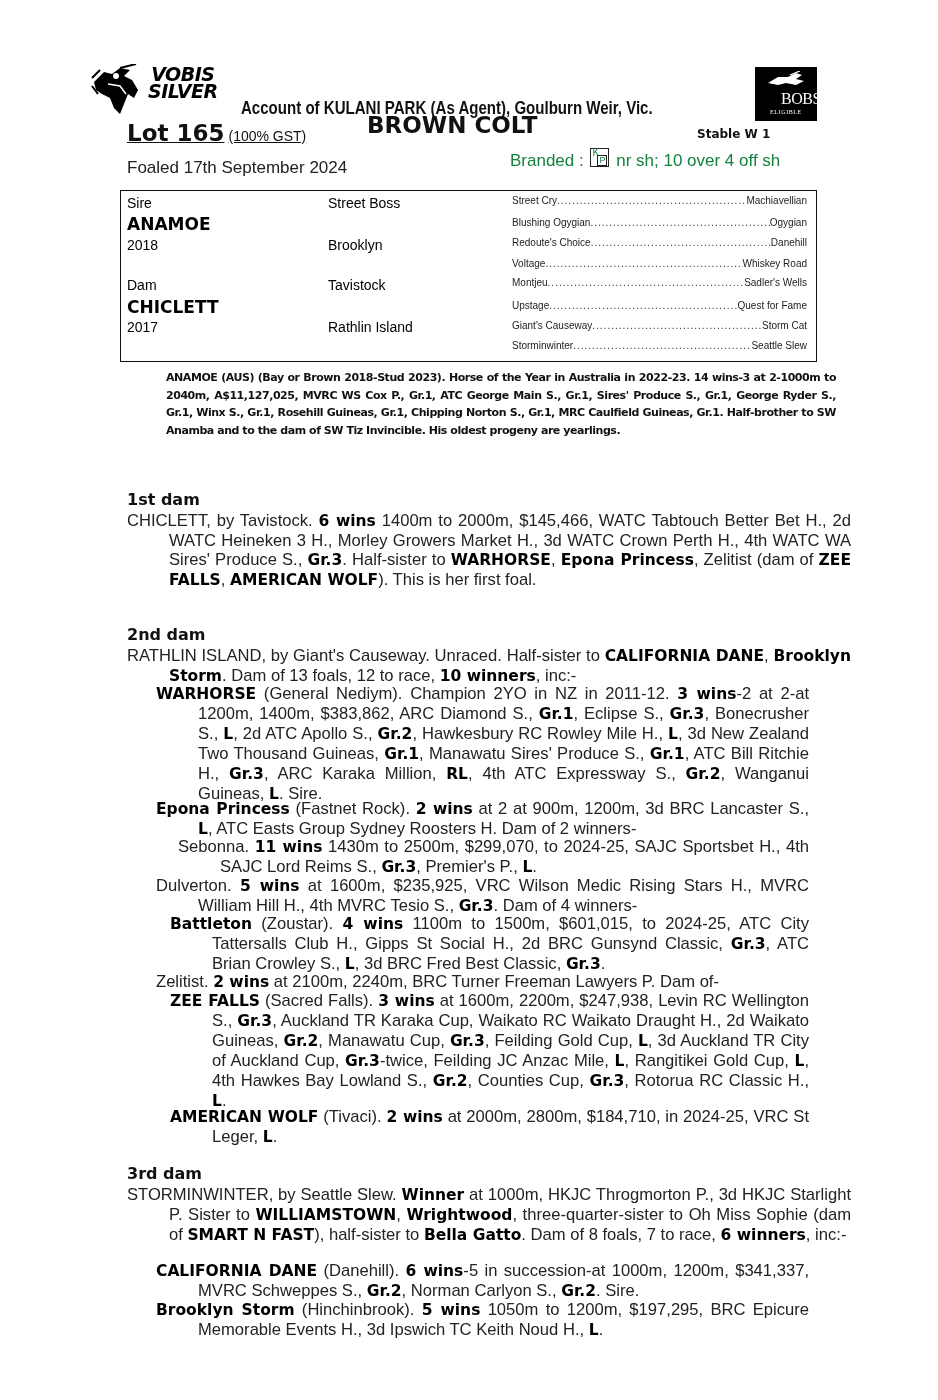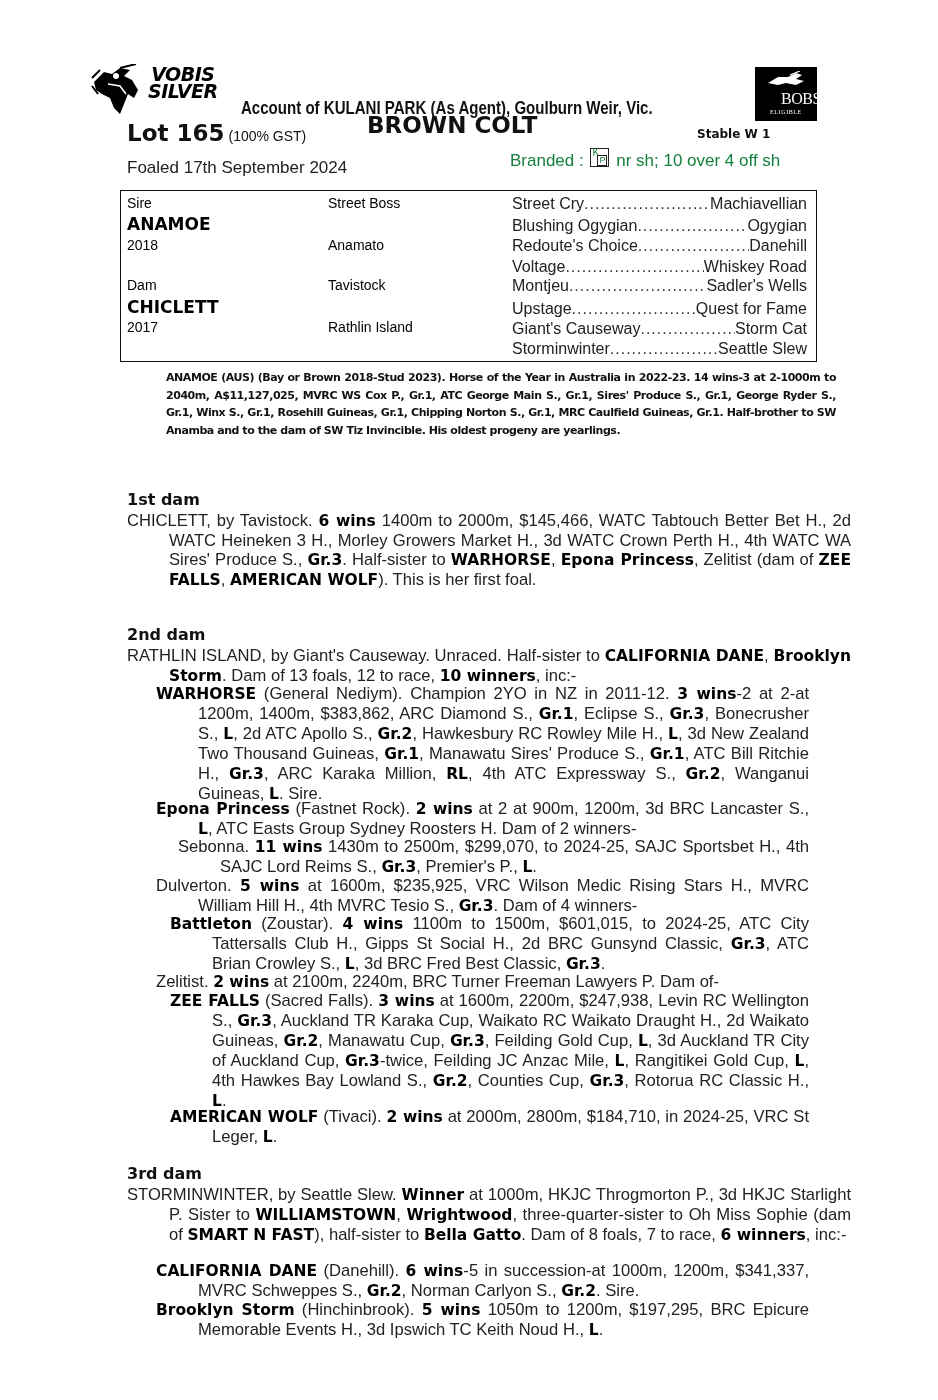--- a/index.html
+++ b/index.html
@@ -5,35 +5,35 @@
   html, body { margin: 0; padding: 0; background: #ffffff; }
   body { width: 938px; height: 1400px; position: relative; overflow: hidden; color: #111; font-family: "Liberation Sans", sans-serif; }
   .abs { position: absolute; }
   
   .vobis-logo { left: 90px; top: 64px; width: 140px; height: 52px; text-align: center; }
   .vobis-text { position: absolute; left: 58px; top: 2px; font-family: "DejaVu Sans", sans-serif; font-weight: 900; font-style: italic; font-size: 19px; line-height: 17px; letter-spacing: -0.5px; color: #000; }
   .account { left: 241px; top: 98px; font-family: "Liberation Sans", sans-serif; font-weight: bold; font-size: 17.5px; transform: scaleX(0.86); transform-origin: left top; white-space: nowrap; }
   .bobs { left: 755px; top: 67px; width: 62px; height: 54px; background: #000; color: #fff; text-align: center; }
   .bobs .bobs-word { position: absolute; left: 0; right: 0; top: 24px; font-family: "Liberation Serif", serif; font-size: 16px; letter-spacing: -0.5px; line-height: 16px; margin-left: 26px; }
   .bobs .bobs-sub { position: absolute; left: 0; right: 0; top: 41px; font-family: "Liberation Serif", serif; font-size: 6px; letter-spacing: 0.6px; line-height: 8px; }
-  .lot-row { left: 127px; top: 120px; white-space: nowrap; }
+  .lot-row { left: 127px; top: 120px; white-space: nowrap; text-decoration: underline; }
   .lot-label { font-family: "DejaVu Sans", sans-serif; font-weight: bold; font-size: 23px; }
   .gst { font-size: 14px; font-family: "Liberation Sans", sans-serif; margin-left: 4px; }
   .colour-sex { left: 367px; top: 112px; font-family: "DejaVu Sans", sans-serif; font-weight: bold; font-size: 23px; white-space: nowrap; }
   .stable { left: 697px; top: 127px; font-family: "DejaVu Sans", sans-serif; font-weight: bold; font-size: 12px; white-space: nowrap; }
   .foaled { left: 127px; top: 158px; font-size: 17px; white-space: nowrap; color: #222; }
   .branded { left: 510px; top: 148px; font-size: 17px; white-space: nowrap; color: #15803d; }
   .brand-mark { display: inline-block; position: relative; width: 17px; height: 17px; border: 1px solid #222; vertical-align: -1px; margin: 0 2px; font-size: 10px; line-height: 10px; }
   .brand-mark .k { position: absolute; left: 1px; top: -1px; }
   .brand-mark .p { position: absolute; right: 1px; bottom: 0px; border: 1px solid #222; padding: 0 1px; font-size: 9px; line-height: 9px; }
   
   .pedigree { left: 120px; top: 190px; width: 695px; height: 170px; border: 1.5px solid #111; }
   .ped-cell { position: absolute; white-space: nowrap; font-size: 14px; color: #000000; }
   .ped-bold { font-family: "DejaVu Sans", sans-serif; font-weight: bold; font-size: 17px; color: #000; }
-  .gg { position: absolute; left: 391px; width: 295px; font-size: 16px; color: #222; display: flex; white-space: nowrap; overflow: hidden; }
+  .gg { position: absolute; left: 391px; width: 295px; font-size: 10px; color: #222; display: flex; white-space: nowrap; overflow: hidden; }
   .gg .dots { flex: 1; overflow: hidden; letter-spacing: 1px; color: #333; }
   .gg .dots::after { content: "......................................................................................"; }
   
   .sire-summary { left: 134px; top: 369px; width: 670px; font-family: "DejaVu Sans", sans-serif; font-weight: bold; font-size: 11px; line-height: 17.5px; text-align: justify; letter-spacing: -0.45px; margin-left: 32px; }
   
   .section-heading { position: absolute; left: 127px; font-family: "DejaVu Sans", sans-serif; font-weight: bold; font-size: 16px; }
   .para { position: absolute; left: 127px; width: 682px; font-size: 16.6px; line-height: 19px; text-align: justify; color: #222; }
   .para b { font-family: "DejaVu Sans", sans-serif; font-weight: bold; color: #000; font-size: 15.5px; }
   .hang0 { padding-left: 42px; text-indent: -42px; }
   .entry { position: absolute; width: auto; right: 129px; font-size: 16.6px; line-height: 19px; text-align: justify; color: #222; }
@@ -80,21 +80,21 @@
   <span>Branded :</span>
   <span class="brand-mark"><span class="k">K</span><span class="p">P</span></span>
   <span>nr sh; 10 over 4 off sh</span>
 </div>
 
 <div class="abs pedigree">
   <div class="ped-cell" style="left:6px;top:4px">Sire</div>
   <div class="ped-cell ped-bold" style="left:6px;top:23px">ANAMOE</div>
   <div class="ped-cell" style="left:6px;top:46px">2018</div>
   <div class="ped-cell" style="left:207px;top:4px">Street Boss</div>
-  <div class="ped-cell" style="left:207px;top:46px">Anamato</div>
+  <div class="ped-cell" style="left:207px;top:46px">Brooklyn</div>
 
   <div class="ped-cell" style="left:6px;top:86px">Dam</div>
   <div class="ped-cell ped-bold" style="left:6px;top:106px">CHICLETT</div>
   <div class="ped-cell" style="left:6px;top:128px">2017</div>
   <div class="ped-cell" style="left:207px;top:86px">Tavistock</div>
   <div class="ped-cell" style="left:207px;top:128px">Rathlin Island</div>
 
   <div class="gg" style="top:4px">
       <span>Street Cry</span>
       <span class="dots"></span>

